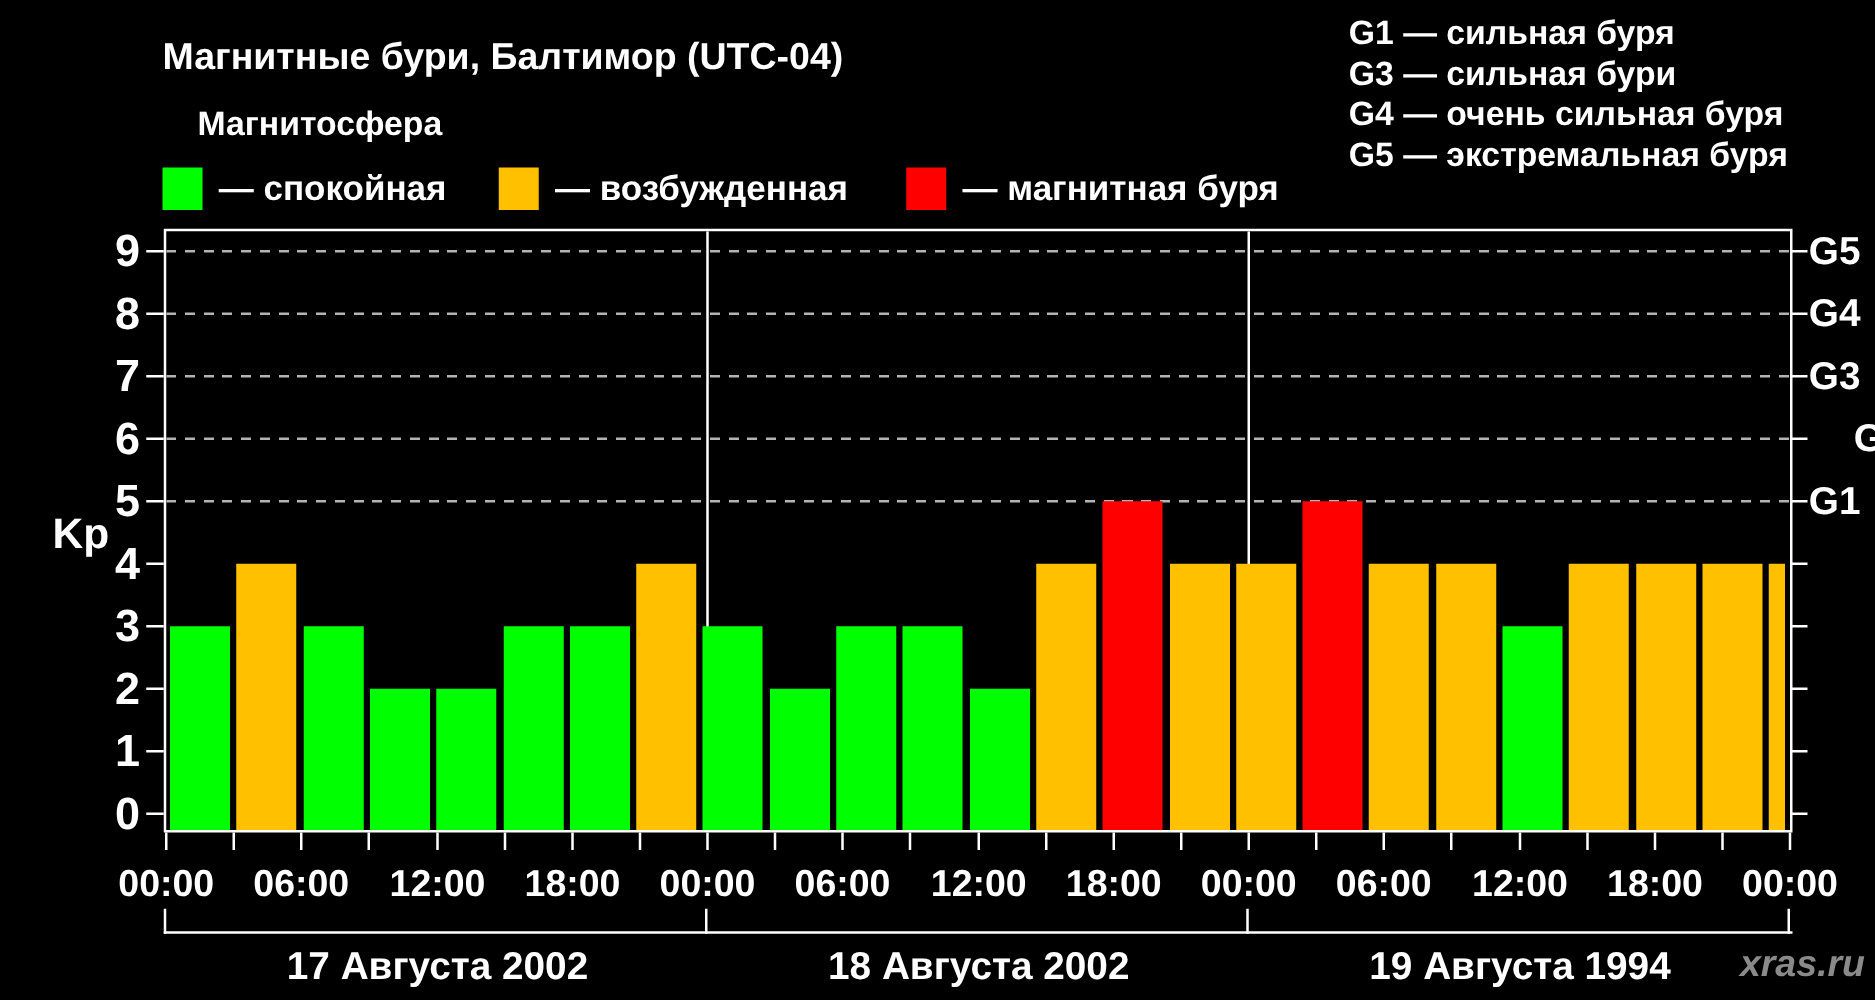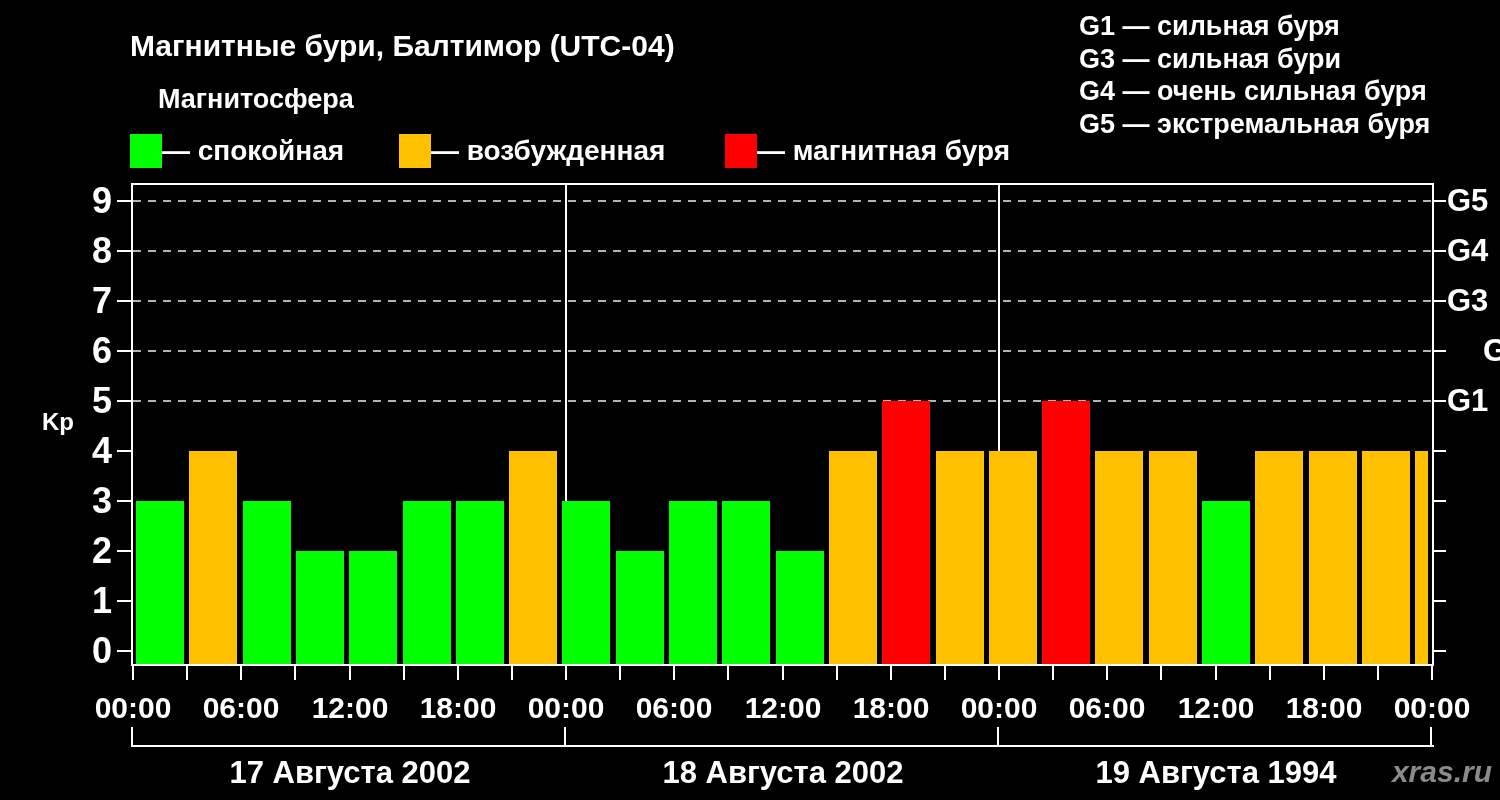--- a/index.html
+++ b/index.html
@@ -4,38 +4,38 @@
 <style>
   html,body{margin:0;padding:0;background:#000;}
   #canvas{
     position:relative;width:1500px;height:800px;background:#000;
     color:#fff;font-family:"Liberation Sans",sans-serif;font-weight:700;
     overflow:hidden;
   }
   .abs{position:absolute;}
   #chart-title{left:130px;top:29px;font-size:30px;white-space:nowrap;}
   #chart-subtitle{left:130px;top:84px;font-size:27px;white-space:nowrap;margin-left:28px;}
-  .legend-item{position:absolute;top:133px;display:flex;align-items:center;height:36px;}
+  .legend-item{position:absolute;top:133px;display:flex;align-items:center;gap:13px;height:36px;}
   .legend-swatch{width:32px;height:34px;flex:0 0 auto;}
   .legend-label{font-size:28px;white-space:nowrap;}
   #storm-scale{position:absolute;left:1079px;top:10px;}
   .storm-scale-line{font-size:27px;line-height:32.5px;white-space:nowrap;}
   #plot{
     position:absolute;left:131px;top:183px;width:1303px;height:483px;
     border:2px solid #fff;box-sizing:border-box;overflow:hidden;background:#000;
   }
   .gridline{
     position:absolute;left:0;width:100%;height:2px;z-index:1;
     background:repeating-linear-gradient(to right,#b3b3b3 0 8px,transparent 8px 15px);
   }
   .day-separator{position:absolute;top:0;bottom:0;width:2px;background:#fff;z-index:2;}
   .kp-bar{position:absolute;bottom:0;z-index:3;}
   .tick{position:absolute;background:#fff;}
   .y-tick-label{position:absolute;width:72px;text-align:right;font-size:36px;line-height:38px;height:38px;}
-  #y-axis-title{left:42px;top:408px;font-size:24px;}
+  #y-axis-title{left:42px;top:408px;font-size:34px;}
   .g-label{position:absolute;font-size:31px;line-height:34px;height:34px;white-space:nowrap;}
   .x-tick-label{position:absolute;width:130px;text-align:center;font-size:30px;white-space:nowrap;}
   .date-label{position:absolute;width:420px;text-align:center;font-size:31px;white-space:nowrap;}
   #date-bracket-line{left:131px;top:745px;width:1303px;height:2px;background:#fff;}
   #watermark{right:8px;top:755px;font-size:30px;color:#8a8a8a;white-space:nowrap;font-style:italic;}
 </style>
 </head>
 <body>
 
 <div id="canvas">

